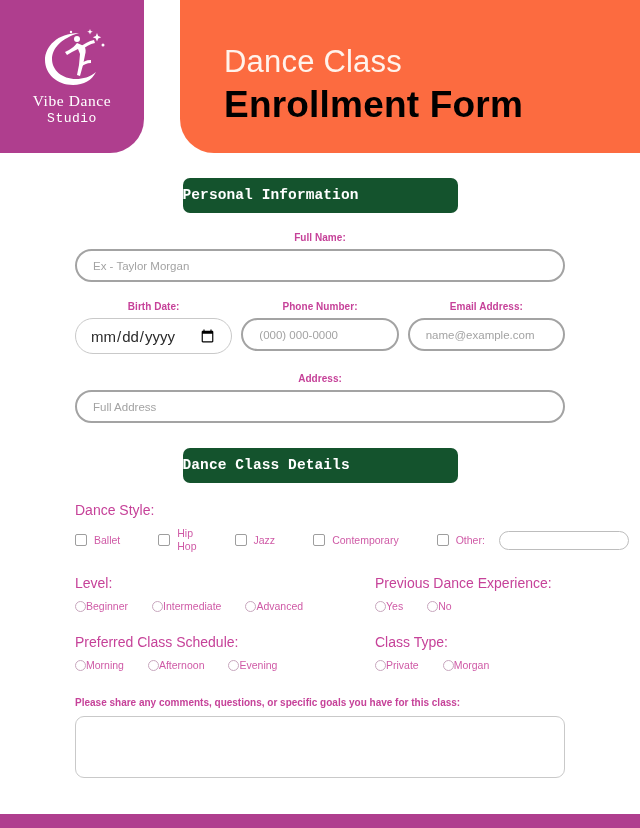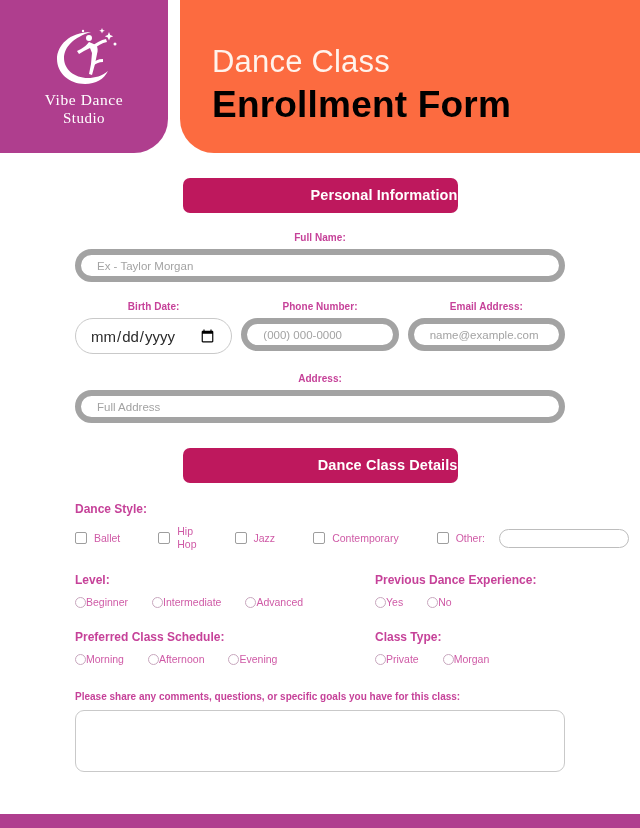--- a/index.html
+++ b/index.html
@@ -22,21 +22,21 @@
   
   .header {
     position: relative;
     width: 640px;
     height: 153px;
   }
 
   .header-logo-block {
     position: absolute;
     left: 0; top: 0;
-    width: 168px;
+    width: 144px;
     height: 153px;
     background: #AF3E8E;
     border-bottom-right-radius: 34px;
     display: flex;
     flex-direction: column;
     align-items: center;
     justify-content: center;
   }
 
   .logo-mark {
@@ -48,34 +48,34 @@
   .logo-name {
     color: #ffffff;
     font-family: "Liberation Serif", serif;
     font-size: 15.5px;
     letter-spacing: 0.6px;
     margin-top: 3px;
   }
 
   .logo-sub {
     color: #ffffff;
-    font-family: Liberation Serif, serif;
-    font-size: 15px;
+    font-family: Liberation Mono, monospace;
+    font-size: 13px;
     letter-spacing: 0.5px;
     margin-top: 1px;
   }
 
   .header-title-block {
     position: absolute;
     left: 180px; top: 0;
     width: 460px;
     height: 153px;
     background: #FC6B40;
     border-bottom-left-radius: 34px;
-    padding: 44px 0 0 32px;
+    padding: 44px 0 0 44px;
   }
 
   .title-line1 {
     color: #FFF3EC;
     font-size: 31px;
     font-weight: 400;
     letter-spacing: 0.2px;
     line-height: 36px;
   }
 
@@ -89,46 +89,47 @@
   }
 
   
   .content {
     padding: 0 75px;
   }
 
   .section-banner {
     width: 275px;
     margin: 25px auto 0 auto;
-    background: #be185d;
+    background: #14532d;
     border-radius: 7px;
     color: #ffffff;
     font-size: 14.5px;
     font-weight: bold;
-    text-align: right;
+    text-align: left;
     padding: 9px 0 10px 0;
     letter-spacing: 0.1px;
+    font-family: Liberation Mono, monospace;
   }
 
   .field-label {
     color: #C64299;
     font-size: 10px;
     font-weight: bold;
     letter-spacing: 0.05px;
     margin-bottom: 6px;
     text-align: center;
   }
 
   .field-block { margin-top: 19px; }
 
   .text-input {
     display: block;
     width: 100%;
     height: 33px;
-    border: 6px solid #a3a3a3;
+    border: 2px solid #a3a3a3;
     border-radius: 17px;
     background: #ffffff;
     padding: 0 16px;
     font-family: "Liberation Sans", sans-serif;
     font-size: 11.5px;
     color: #3c3c3c;
     outline: none;
   }
   .text-input::placeholder { color: #A3A3A3; }
 
@@ -149,22 +150,22 @@
     padding: 0 14px;
     font-family: "Liberation Sans", sans-serif;
     font-size: 15px;
     color: #2b2b2b;
     outline: none;
   }
 
   
   .choice-label {
     color: #C64299;
-    font-size: 12px;
-    font-weight: bold;
+    font-size: 14px;
+    font-weight: normal;
     margin-bottom: 9px;
   }
 
   .checkbox-row {
     display: flex;
     align-items: center;
     gap: 16px;
     margin-top: 2px;
   }
 

